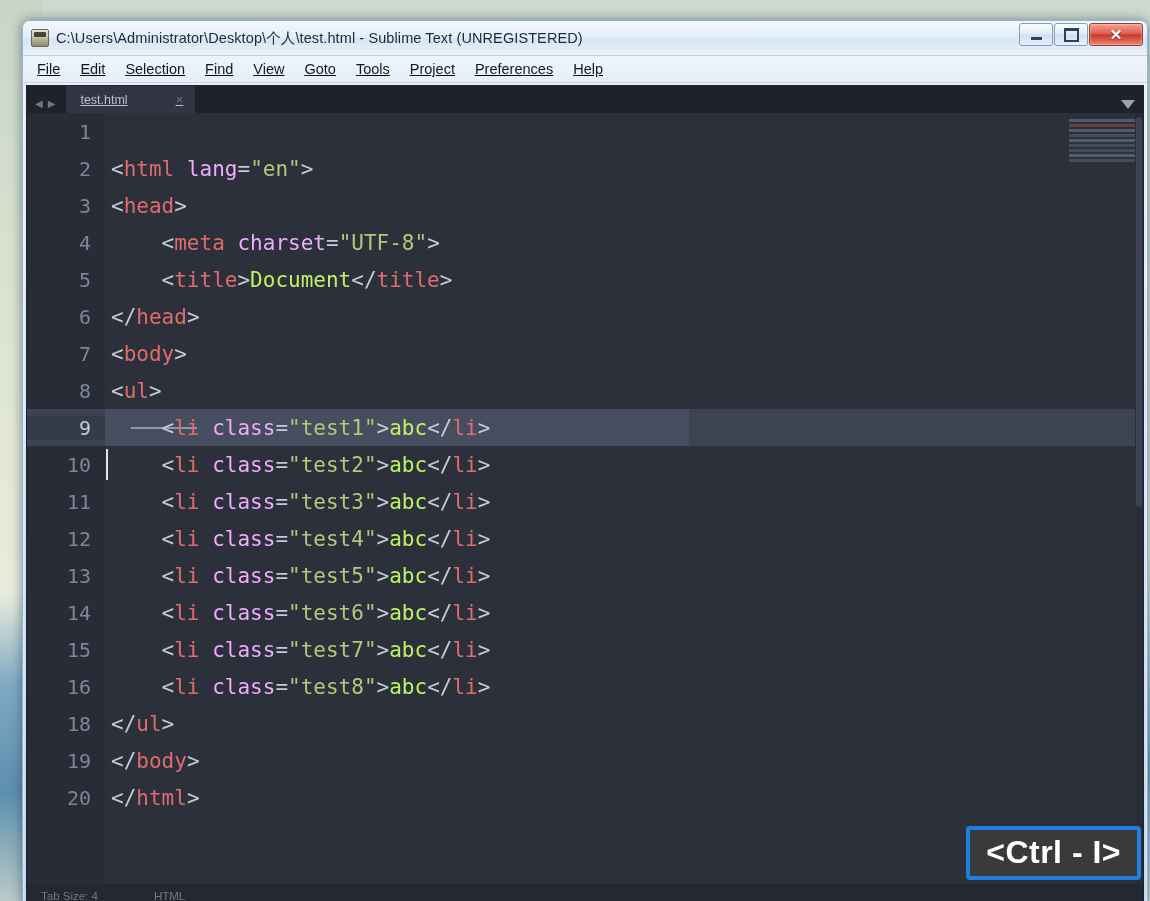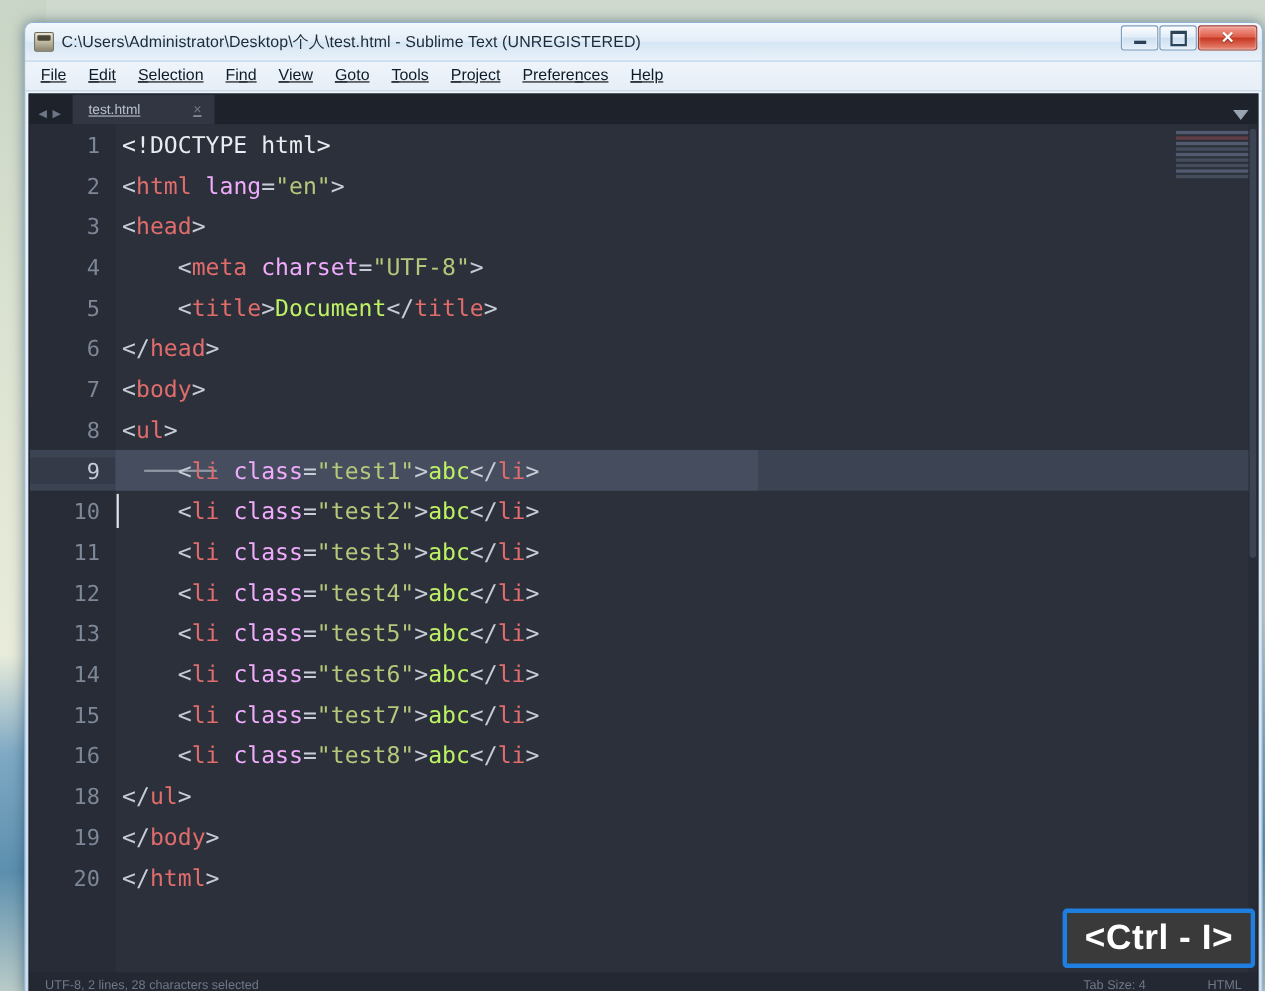--- a/index.html
+++ b/index.html
@@ -257,21 +257,20 @@
         <span class="tabclose">×</span>
       </div>
       <div id="tab-dropdown"></div>
     </div>
 
     <div id="codearea">
       <div id="gutter"></div>
       <div id="code-rows">
           <div class="row">
             <div class="lineno">1</div>
-            <div class="code"><span class="doctype">&lt;!DOCTYPE html&gt;</span></div>
           </div>
           <div class="row">
             <div class="lineno">2</div>
             <div class="code"><span class="punct">&lt;</span><span class="tagnm">html</span><span class="punct"> </span><span class="attr">lang</span><span class="eq">=</span><span class="str">"en"</span><span class="punct">&gt;</span></div>
           </div>
           <div class="row">
             <div class="lineno">3</div>
             <div class="code"><span class="punct">&lt;</span><span class="tagnm">head</span><span class="punct">&gt;</span></div>
           </div>
           <div class="row">
@@ -356,19 +355,18 @@
       </div>
 
       <div id="scrollbar">
         <div id="scrollthumb"></div>
       </div>
 
       <div id="hotkey-badge">&lt;Ctrl - I&gt;</div>
     </div>
 
     <div id="statusbar">
-      <span id="status-left">UTF-8, 2 lines, 28 characters selected</span>
       <span id="status-tabsize">Tab Size: 4</span>
       <span>HTML</span>
     </div>
 
   </div>
 </div>
 
 </body></html>

